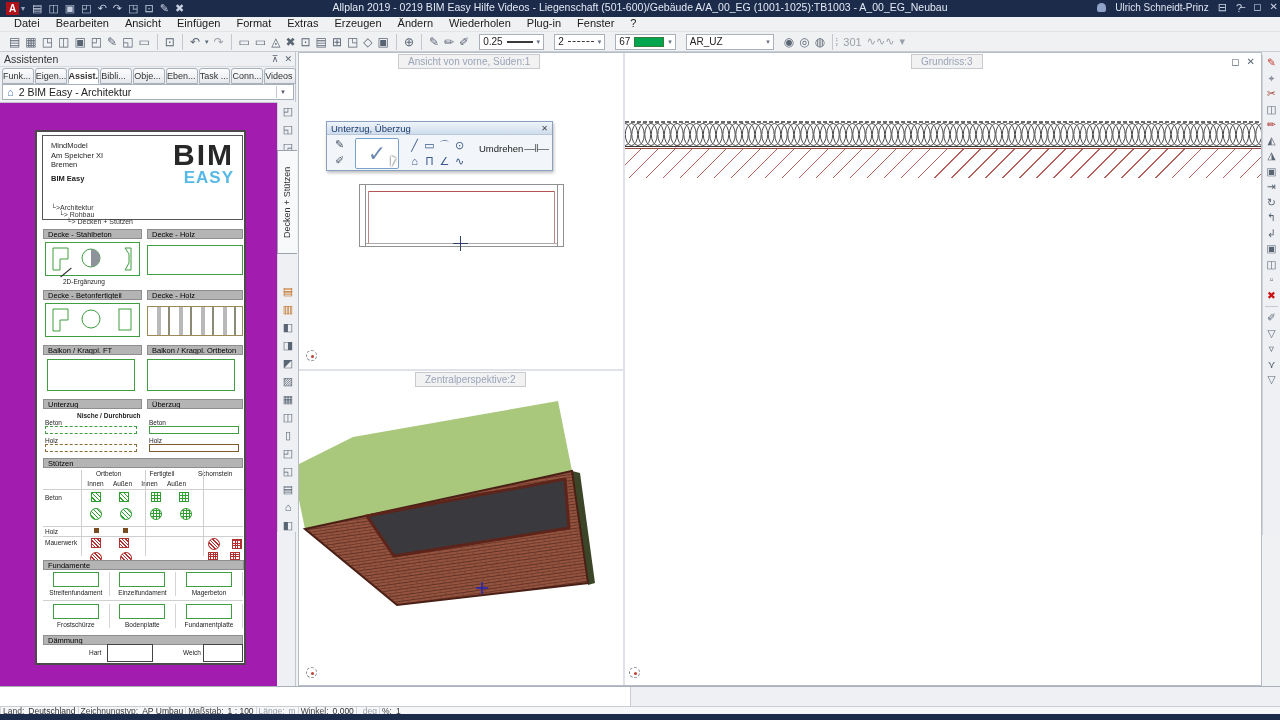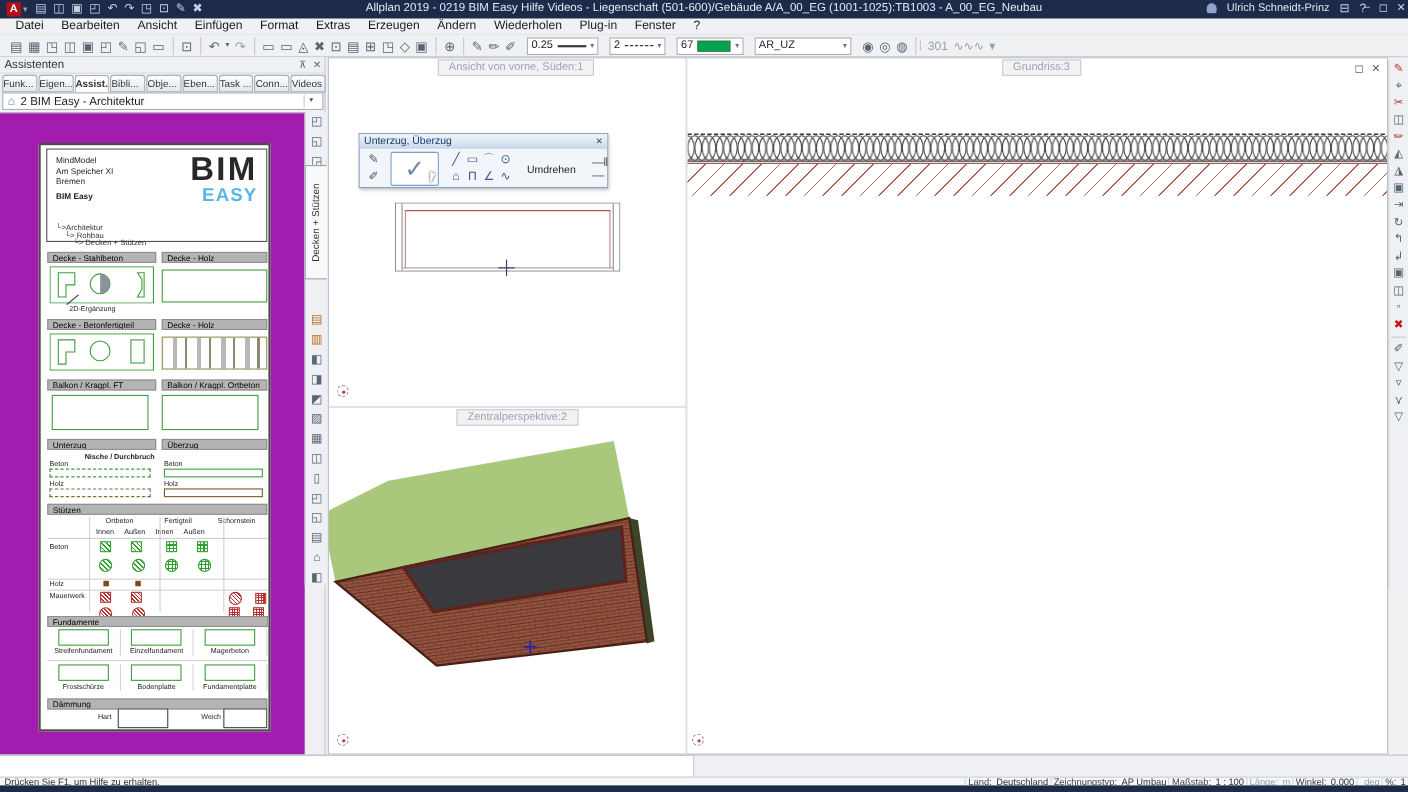--- a/index.html
+++ b/index.html
@@ -123,21 +123,21 @@
   .ftb-head .sp { flex:1; }
   .ftb-close { font-size:8px; color:#444; }
   .ftb .sicon { font-size:11px; color:#4a5568; }
   .bigbtn { left:28px; top:16px; width:44px; height:31px; background:#fff; border:1px solid #7aa0cc;
     border-radius:2px; text-align:center; }
   .bigbtn .chk { font-size:22px; color:#6a88b4; line-height:29px; }
   .cursor-arrow { position:absolute; right:2px; bottom:1px; width:0; height:0;
     border-left:5px solid #fff; border-bottom:9px solid transparent; border-top:2px solid transparent;
     filter:drop-shadow(0 0 1px #222); }
   .geo { font-size:11px; color:#3a5a8c; width:15px; text-align:center; line-height:14px; }
-  .flip-wrap { display:flex; align-items:center; gap:15px; }
+  .flip-wrap { display:flex; align-items:center; gap:1px; }
   .flip-glyph { color:#555; font-size:11px; letter-spacing:-1px; }
   .flip-red { color:#c03030; font-size:9px; }
 
   
   .hatch { background:repeating-linear-gradient(135deg, rgba(0,0,0,0) 0 11px, #b5605a 11px 12px);
     border-top:1px solid #9b4a42; }
 
   
   .rstrip { left:1262px; top:55px; width:18px; height:480px; background:#eef0f3; border-left:1px solid #d0d3d8; }
   .rstrip .ic { display:block; text-align:center; font-size:10.5px; line-height:15.5px; color:#5a6574; }
@@ -667,21 +667,20 @@
         <span class="ic">⋎</span>
         <span class="ic">▽</span>
       </div>
   </div>
 
   <div class="abs dialogline">
     <div class="dl-right"></div>
   </div>
 
   <div class="abs statusbar">
-    <span class="hint">Drücken Sie F1, um Hilfe zu erhalten.</span>
     <div style="display:flex">
 
         <div class="sfield">
           <span class="lab">Land:</span>
           <span class="val">Deutschland</span>
         </div>
 
         <div class="sfield">
           <span class="lab">Zeichnungstyp:</span>
           <span class="val">AP Umbau</span>

